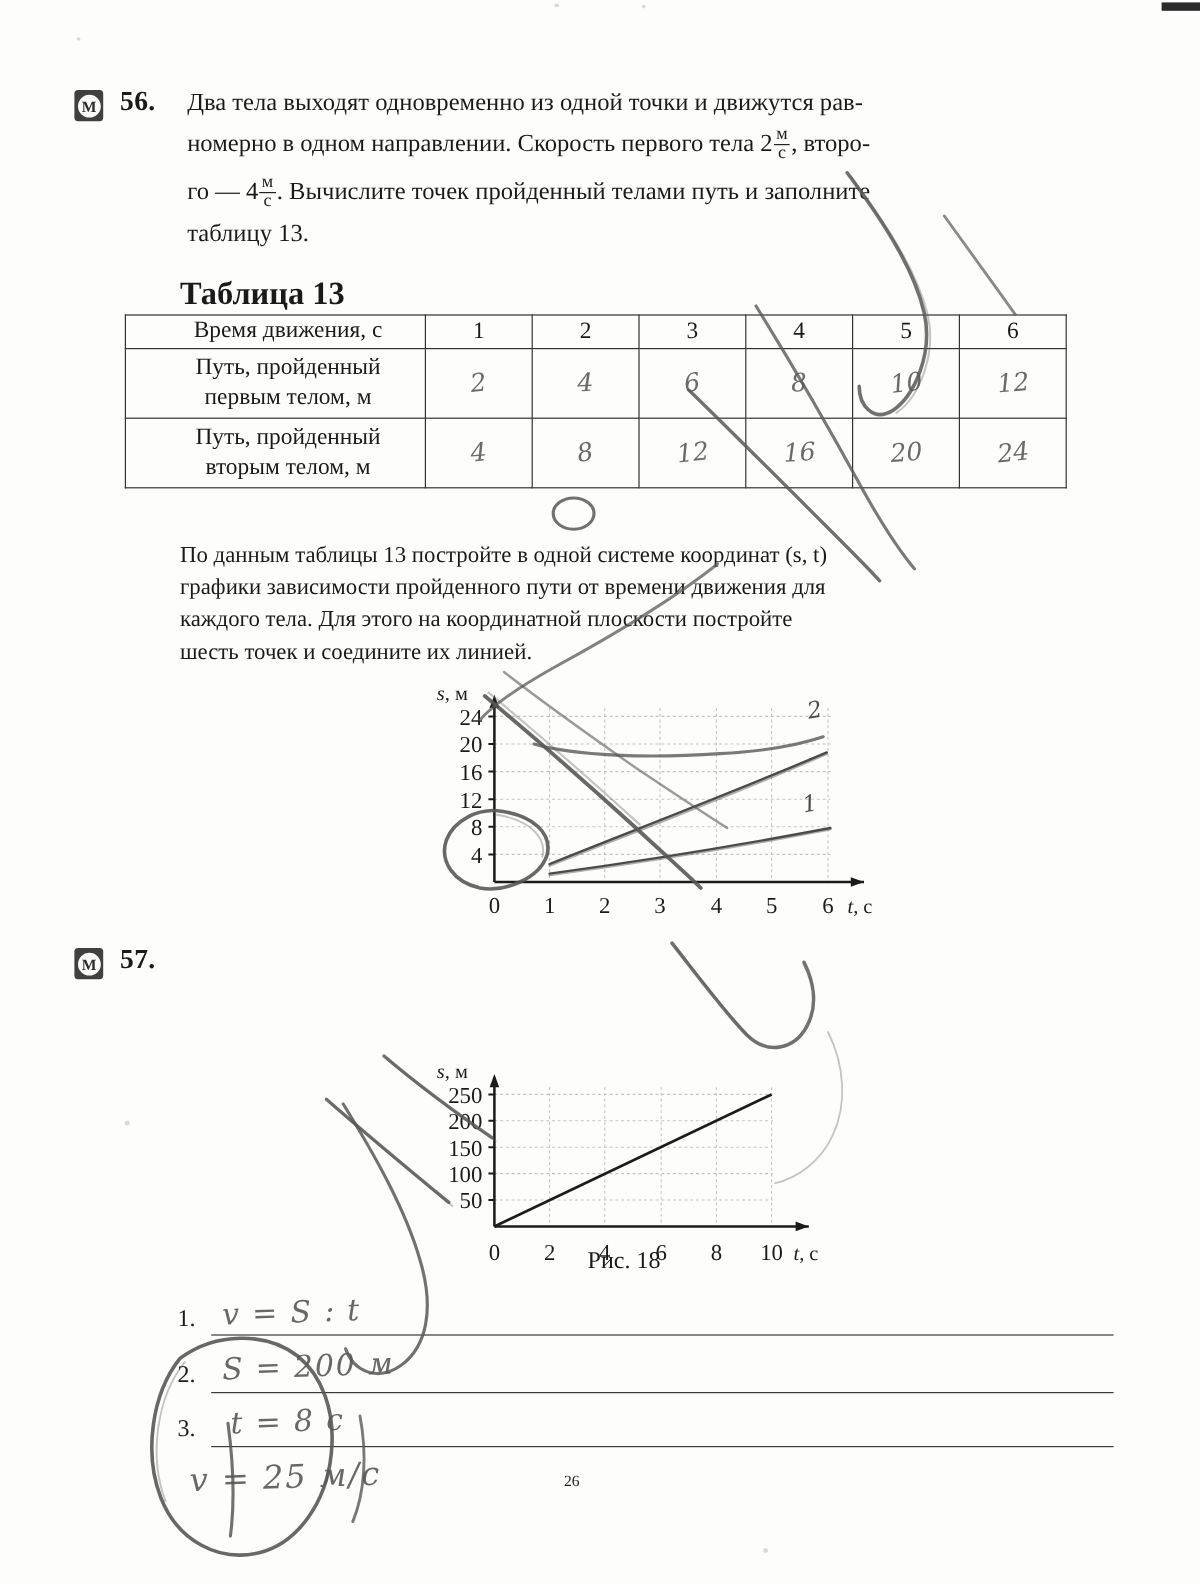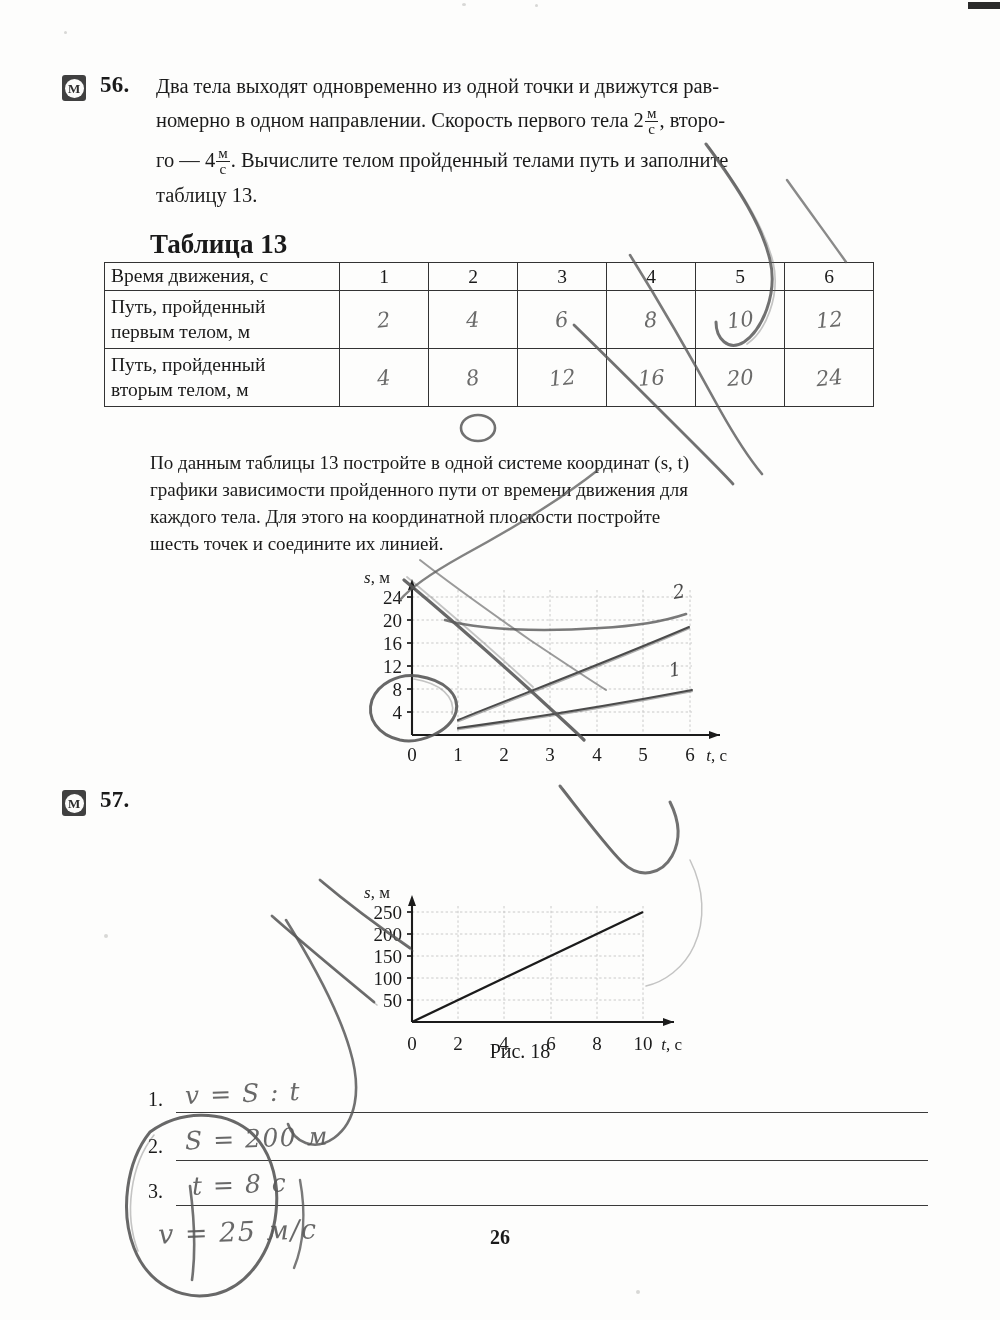--- a/index.html
+++ b/index.html
@@ -106,22 +106,22 @@
     font-size: 19.5px;
   }
   table.t13 td {
     border: 1.6px solid #333;
     padding: 0;
     height: 27px;
     text-align: center;
     vertical-align: middle;
   }
   table.t13 td.lbl {
-    text-align: left;
-    padding-left: 6px;
+    text-align: center;
+    padding-left: 21px;
     width: 228px;
     line-height: 1.25;
   }
   table.t13 td.val { width: 88px; }
   .hw {
     font-family: "DejaVu Serif", serif;
     font-style: italic;
     color: #4a4a4a;
     font-size: 21px;
     transform: rotate(-4deg);
@@ -161,24 +161,22 @@
     font-style: italic;
     color: #4f4f4f;
     font-size: 25px;
     letter-spacing: 1.5px;
     transform: rotate(-2deg);
     white-space: nowrap;
     opacity: .85;
   }
   .pagenum {
     position: absolute;
-    font-size: 20px;
-    text-align: center;
+    font-size: 13px;
     width: 60px;
-    font-weight: bold;
   }
   .doodle-layer {
     position: absolute;
     inset: 0;
     pointer-events: none;
   }
 </style>
 </head>
 <body>
 
@@ -198,21 +196,21 @@
     <div class="p-num">56.</div>
     <div class="p-body">
       <span class="ln">Два тела выходят одновременно из одной точки и движутся рав-</span>
       <span class="ln tall"><span>номерно в одном направлении. Скорость первого тела 2</span><span class="frac">
             <span class="num">м</span>
             <span class="den">с</span>
           </span><span>, второ-</span></span>
       <span class="ln tall"><span>го — 4</span><span class="frac">
             <span class="num">м</span>
             <span class="den">с</span>
-          </span><span>. Вычислите телом пройденный телами путь и заполните</span></span>
+          </span><span>. Вычислите точек пройденный телами путь и заполните</span></span>
       <span class="ln">таблицу 13.</span>
     </div>
   </div>
 
   <div class="tbl-title" style="left:150px; top:229px;">Таблица 13</div>
 
   <table class="t13" style="left:104px; top:262px;">
     <tbody>
         <tr>
       <td class="lbl">

